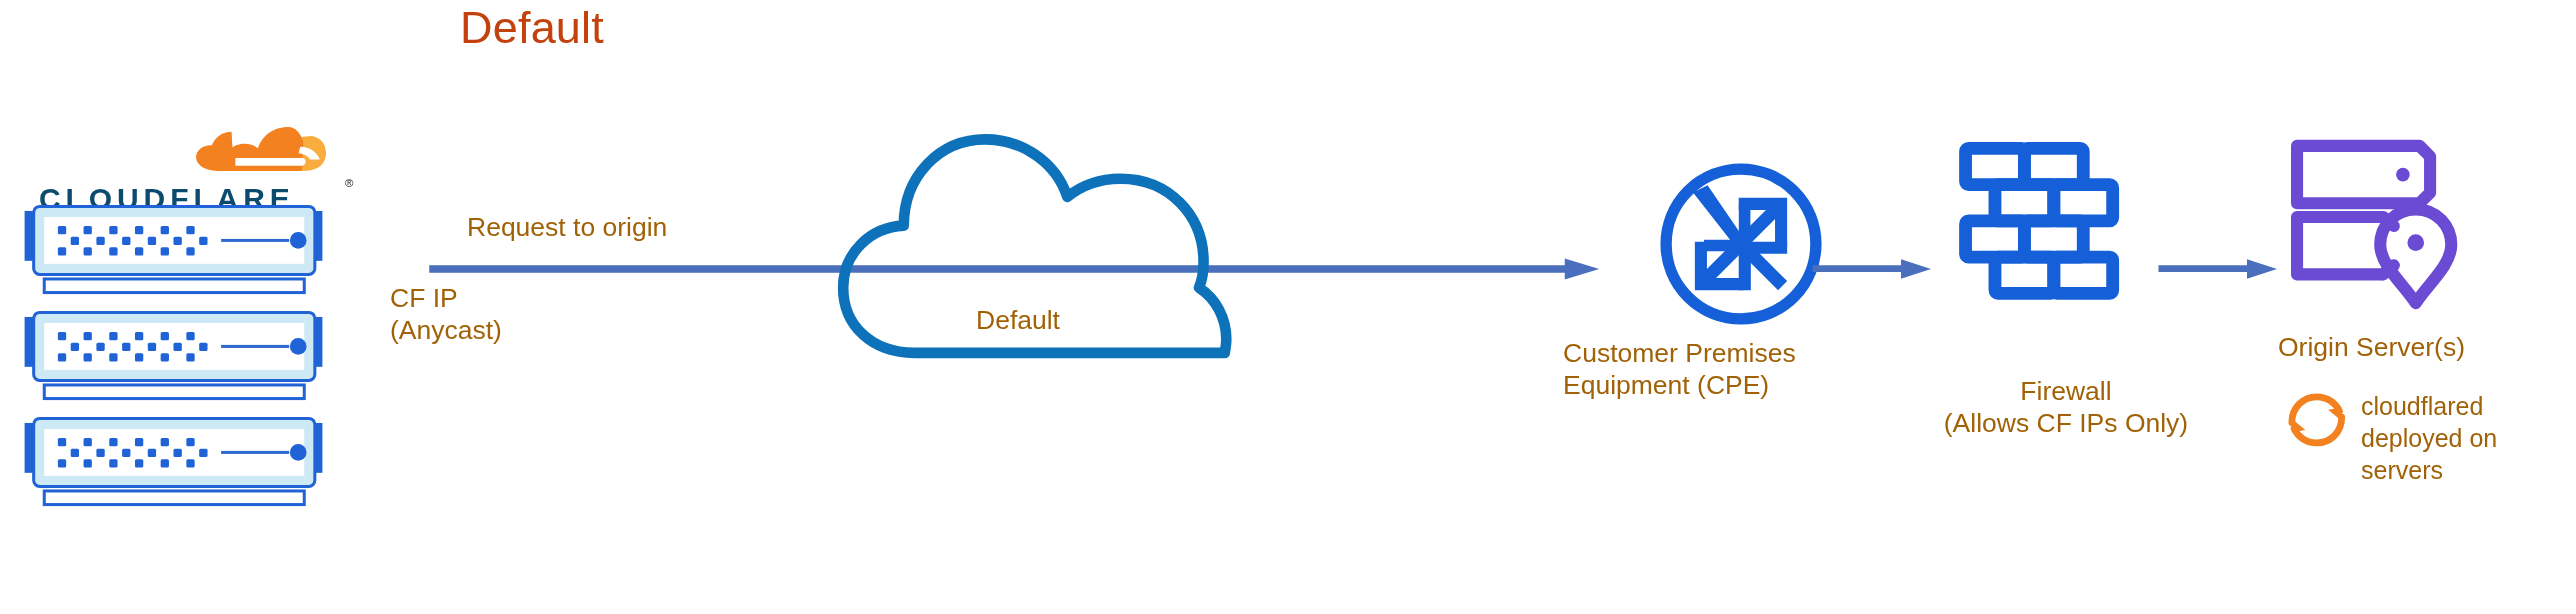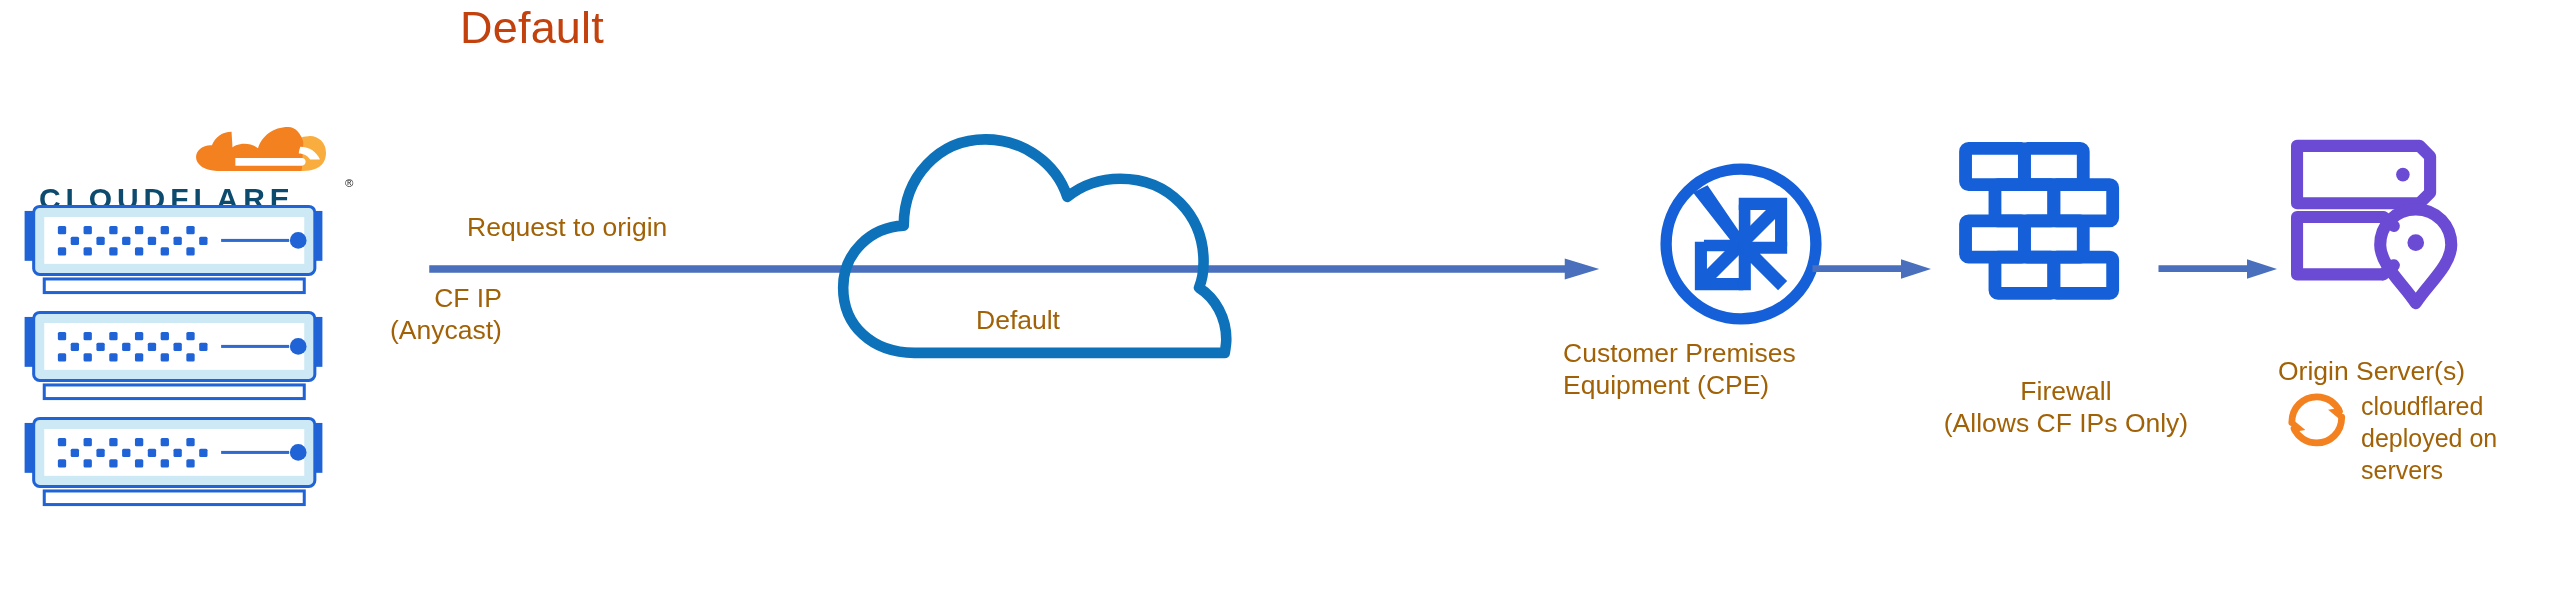--- a/index.html
+++ b/index.html
@@ -63,21 +63,20 @@
     line-height: 1.22;
     white-space: pre-line;
   }
   #label-request-to-origin {
     left: 467px; top: 211px;
     font-size: 26.5px;
   }
   #label-cf-ip {
     left: 390px; top: 282px;
     font-size: 26.5px;
-    text-align: right;
   }
   #label-internet {
     left: 976px; top: 304px;
     font-size: 26.5px;
   }
   #label-cpe {
     left: 1563px; top: 337px;
     font-size: 26.5px;
     width: 356px;
   }
@@ -85,21 +84,20 @@
     left: 1907px; top: 331px;
     font-size: 26.5px;
     text-align: center;
     width: 318px;
     margin-top: 44px;
   }
   #label-origin-server {
     left: 2278px; top: 331px;
     font-size: 26.5px;
     white-space: nowrap;
-    margin-top: 24px;
   }
   #label-cloudflared {
     left: 2361px; top: 390px;
     font-size: 25px;
     line-height: 1.28;
     white-space: pre-line;
   }
 
   
   .connector { }

